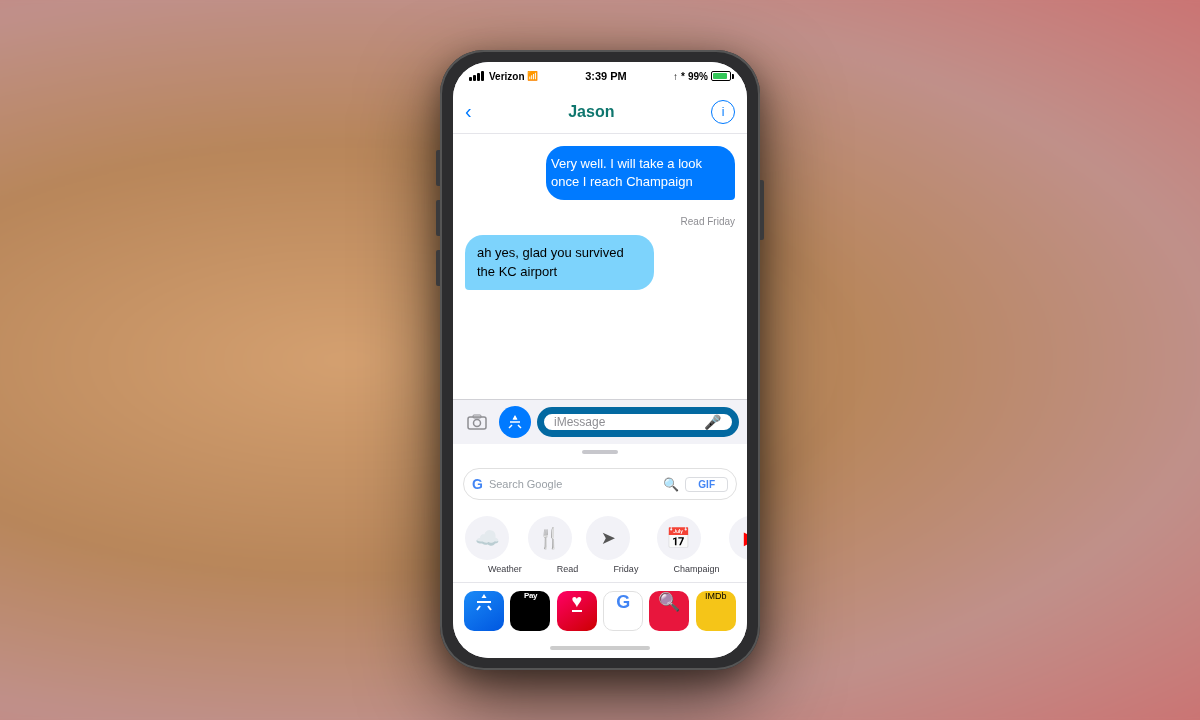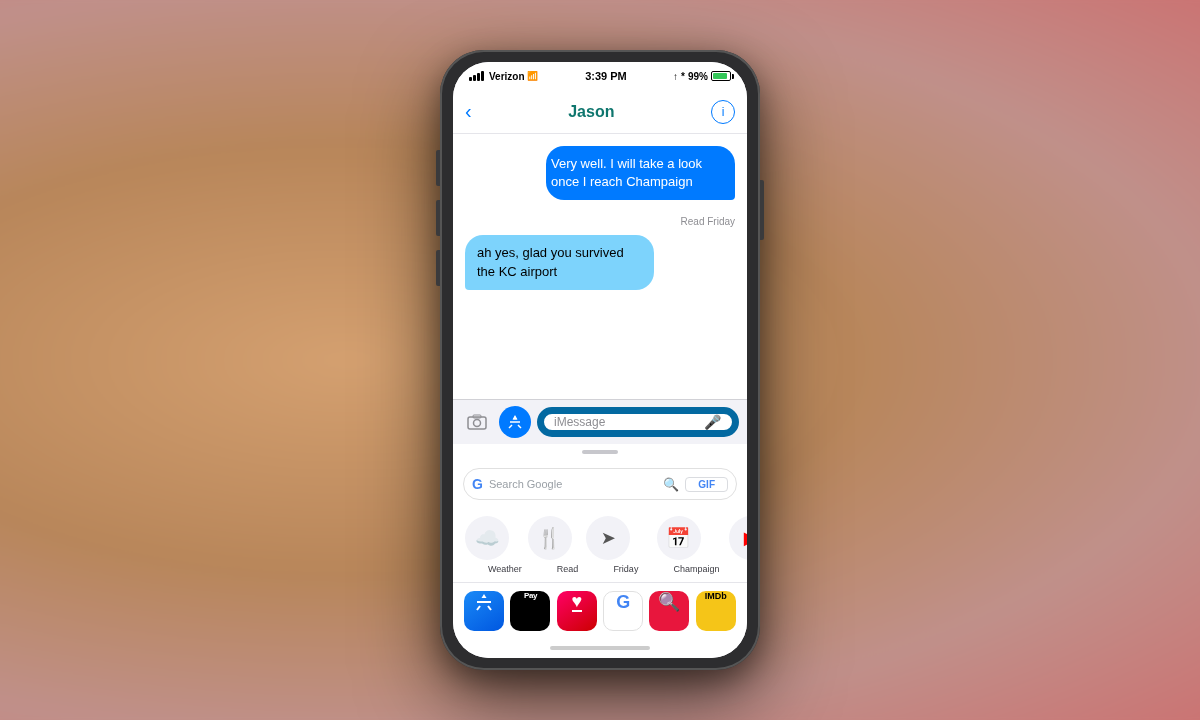--- a/index.html
+++ b/index.html
@@ -498,21 +498,21 @@
         </div>
         <div class="dock-icon" style="background:white;border:1px solid #e0e0e0;">
           <span style="font-size:18px;font-weight:700;">
             <span style="color:#4285f4;">G</span>
           </span>
         </div>
         <div class="dock-icon dock-search">
           <span style="font-size:18px;">🔍</span>
         </div>
         <div class="dock-icon dock-imdb">
-          <span style="font-size:9px;font-weight:700;color:#000;">IMDb</span>
+          <span style="font-size:9px;font-weight:400;color:#000;">IMDb</span>
         </div>
       </div>
 
       <div class="home-indicator">
         <div class="home-pill"></div>
       </div>
 
     </div>
   </div>
 </div>

